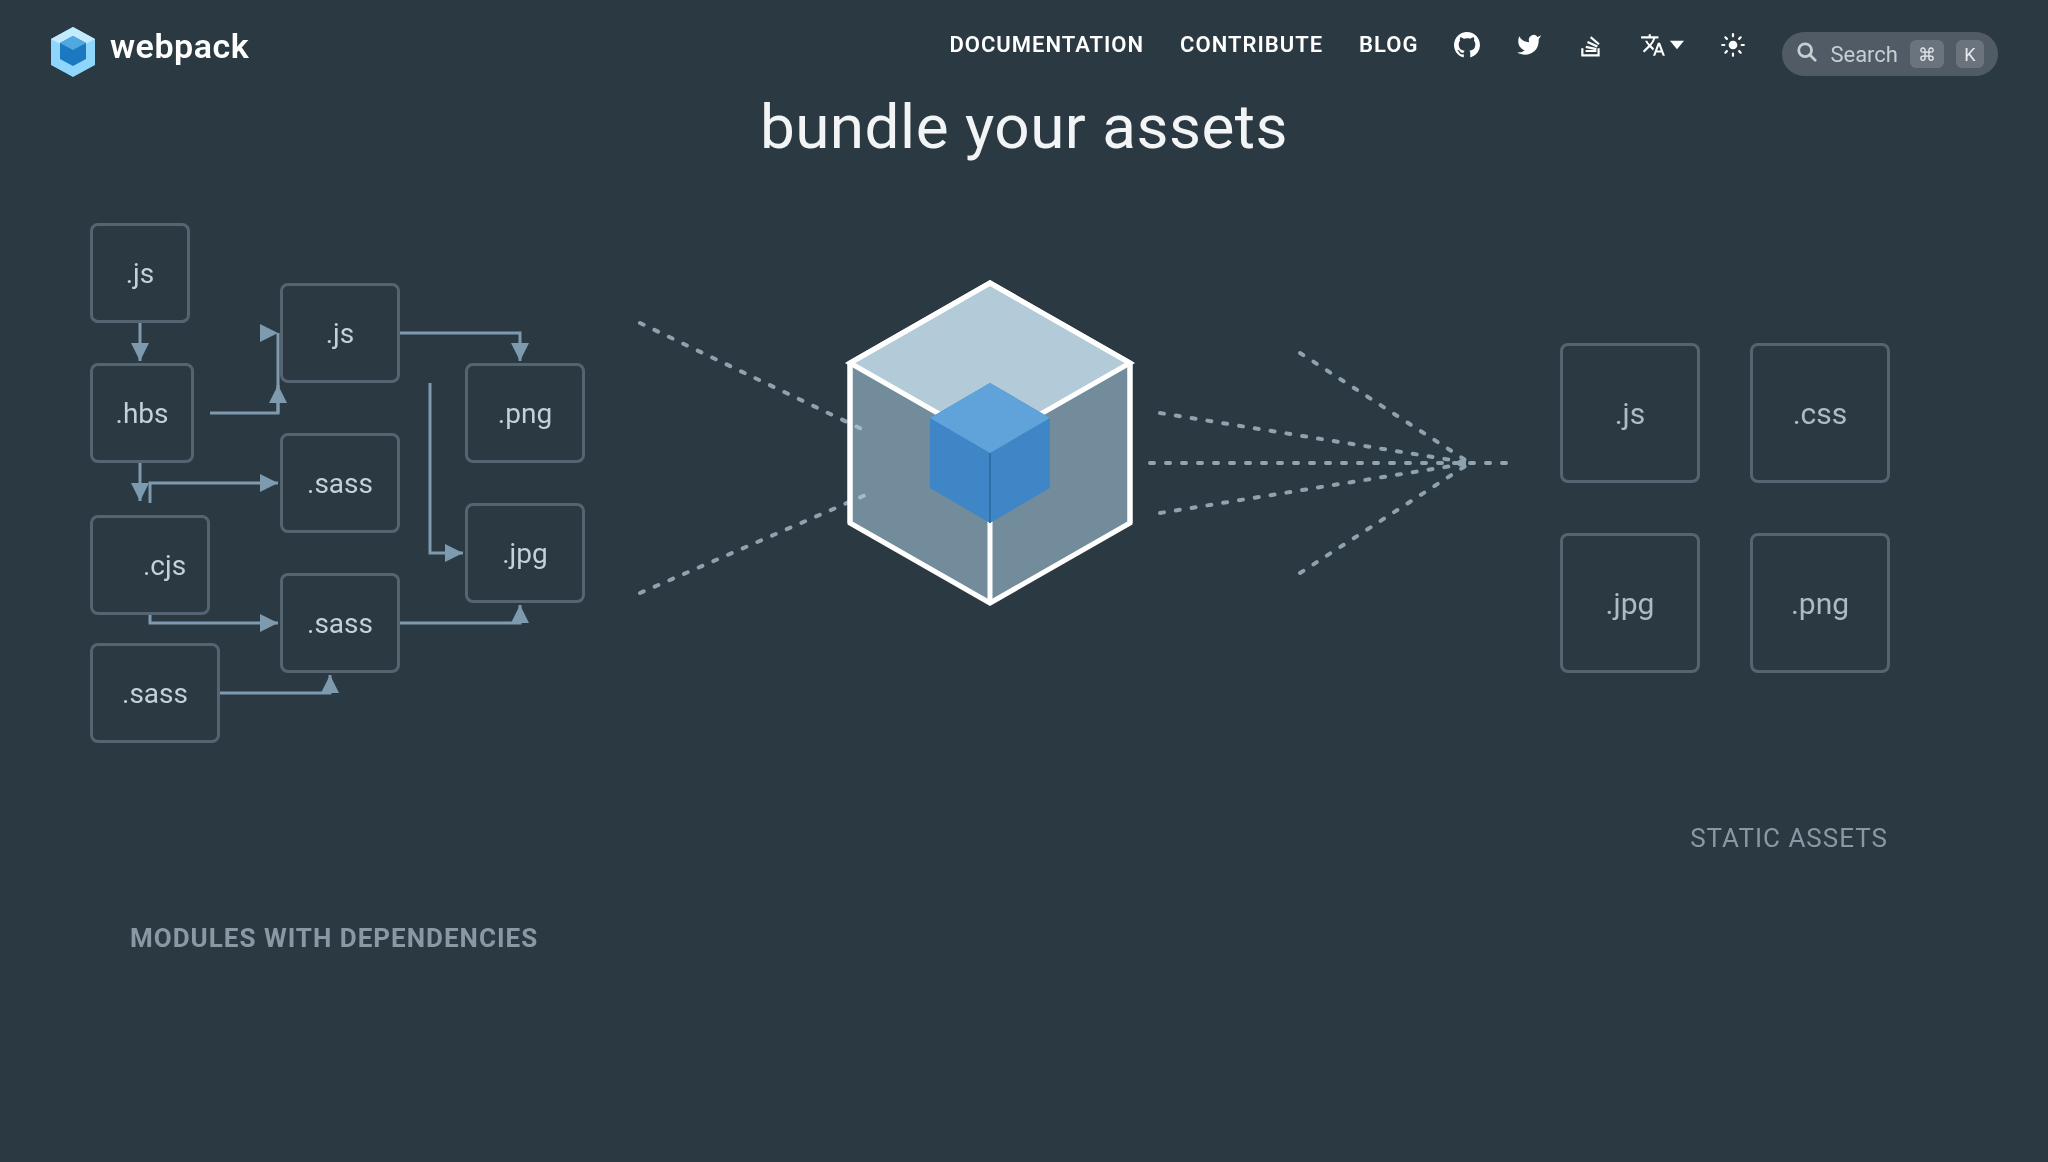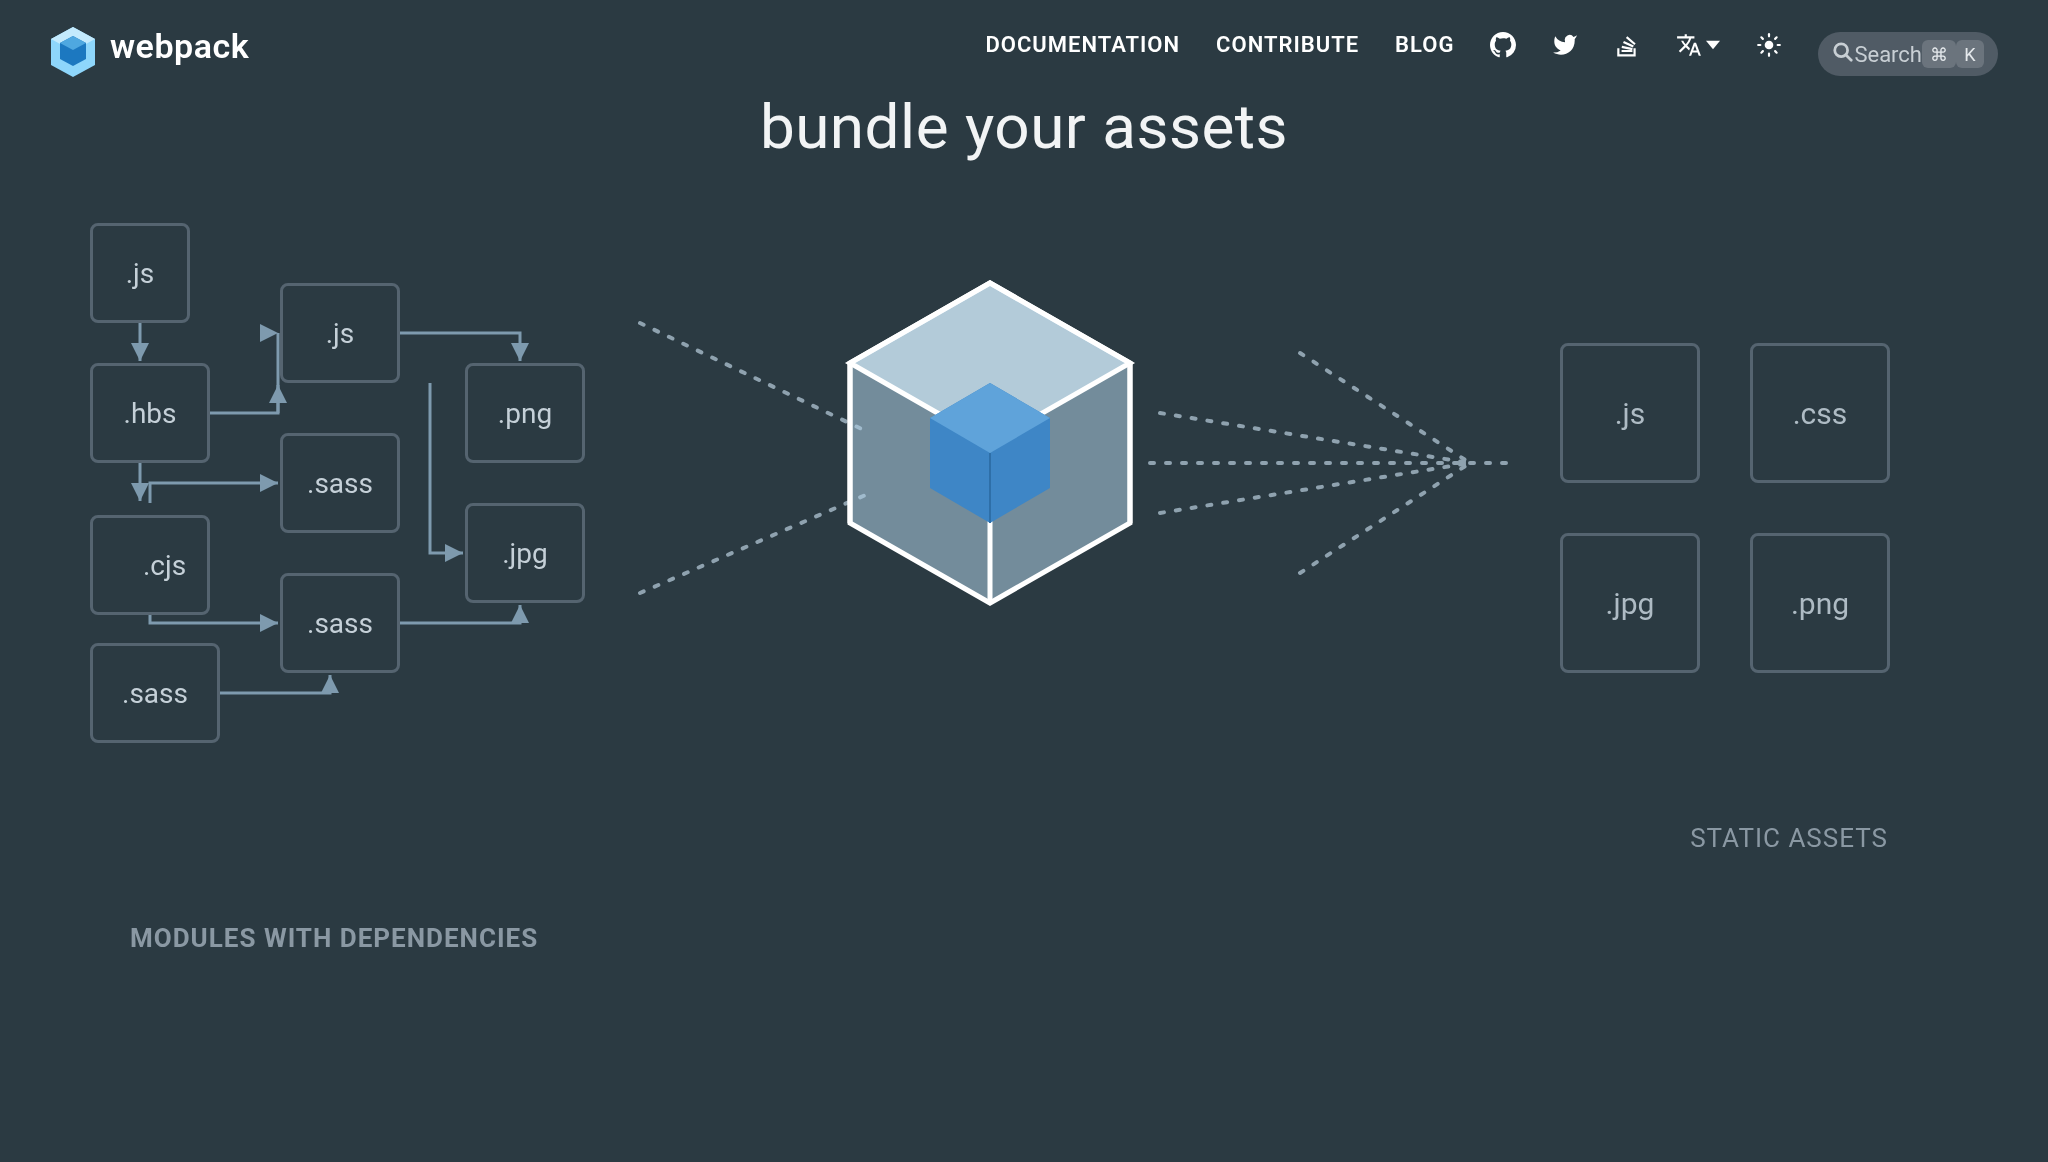--- a/index.html
+++ b/index.html
@@ -52,20 +52,21 @@
     display: flex;
     align-items: center;
     gap: 4px;
   }
   .search {
     display: flex;
     align-items: center;
     background: #505B65;
     border-radius: 26px;
     padding: 8px 14px;
+    gap: 12px;
     cursor: text;
   }
   .search-placeholder {
     color: #C8CFD4;
     font-size: 22px;
   }
   .kbd {
     display: inline-flex;
     align-items: center;
     justify-content: center;
@@ -262,21 +263,21 @@
       <path d="M430 160 L430 330 L463 330"></path>
 
       <path d="M400 400 L520 400 L520 382"></path>
     </g>
   </svg>
 
   <div id="modules-layer">
       <div class="module-box" style="left: 90px; top: 0px; width: 100px; height: 100px;">
         <span>.js</span>
       </div>
-      <div class="module-box" style="left: 90px; top: 140px; width: 120px; height: 100px;">
+      <div class="module-box" style="left: 90px; top: 140px; width: 104px; height: 100px;">
         <span>.hbs</span>
       </div>
       <div class="module-box" style="left: 280px; top: 60px; width: 120px; height: 100px;">
         <span>.js</span>
       </div>
       <div class="module-box" style="left: 465px; top: 140px; width: 120px; height: 100px;">
         <span>.png</span>
       </div>
       <div class="module-box" style="left: 280px; top: 210px; width: 120px; height: 100px;">
         <span>.sass</span>

